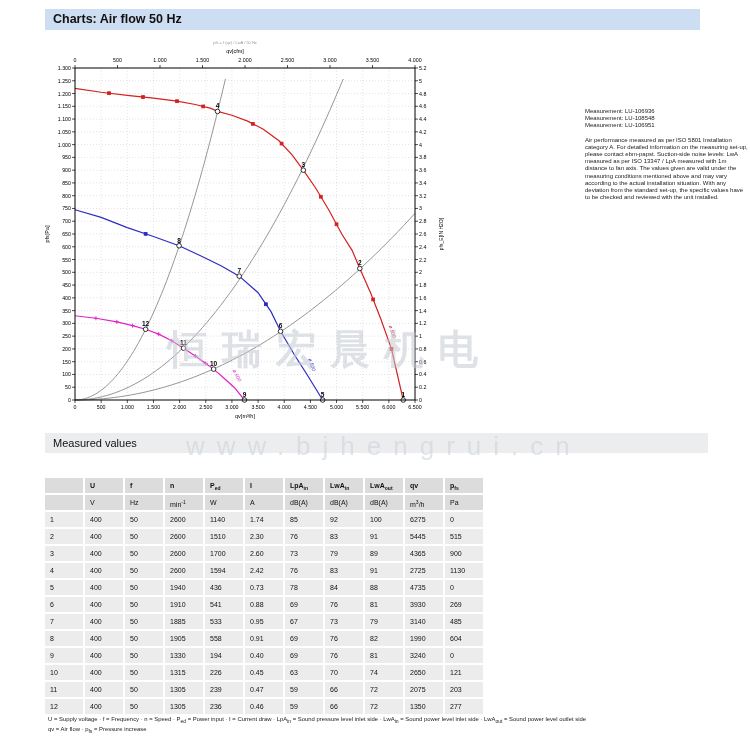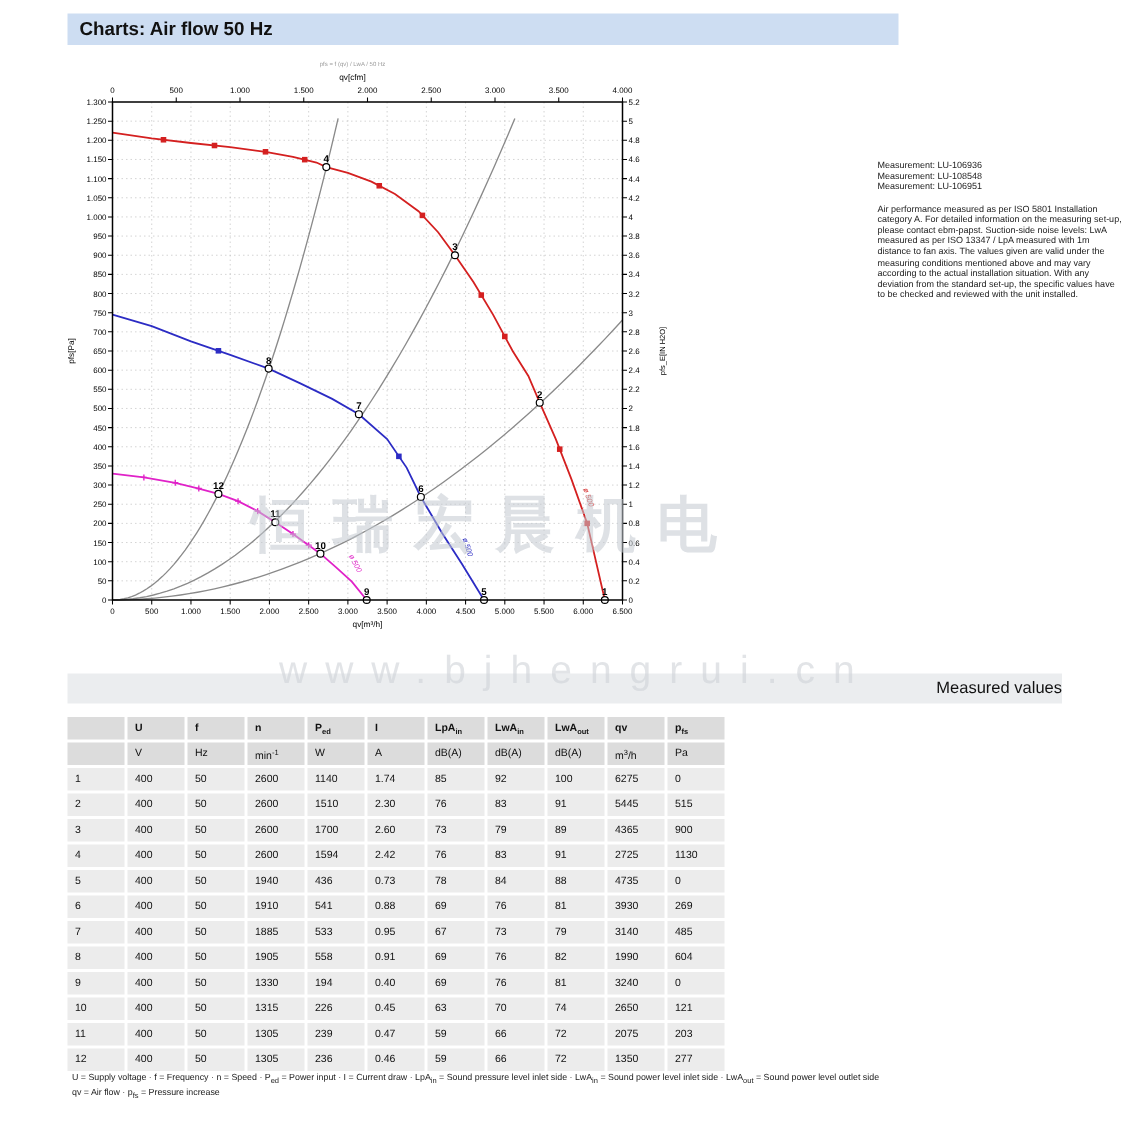--- a/index.html
+++ b/index.html
@@ -1,30 +1,30 @@
 <!DOCTYPE html>
 <html><head>
 <meta charset="utf-8">
 <style>
   html,body{margin:0;padding:0;}
   body{width:750px;height:747px;background:#ffffff;position:relative;overflow:hidden;
        font-family:"Liberation Sans",sans-serif;color:#111;}
   .abs{position:absolute;}
-  .header-bar{left:45px;top:9px;width:554px;height:21px;background:#cdddf2;
+  .header-bar{left:45px;top:9px;width:655px;height:21px;background:#cdddf2;
       font-size:12.5px;font-weight:bold;line-height:21px;padding-left:8px;box-sizing:border-box;}
   #chart-svg{left:39px;top:38px;width:420px;height:400px;}
   .side-text{left:585px;top:108px;width:163px;font-size:6px;line-height:7.2px;color:#222;}
   .side-text .meas{display:block;}
   .side-text .note{display:block;margin-top:7px;}
   .wm-cjk{left:168px;top:322px;font-size:40px;font-weight:bold;letter-spacing:14px;
       color:#c4cad1;opacity:.55;white-space:nowrap;pointer-events:none;z-index:5;}
   .wm-url{left:186px;top:412px;font-size:26px;letter-spacing:12px;color:#cfd3d8;opacity:.6;
       white-space:nowrap;pointer-events:none;z-index:5;margin-top:19px;}
-  .section-bar{left:45px;top:449px;width:663px;height:20px;background:#ebedef;
-      font-size:11px;line-height:20px;padding-left:8px;box-sizing:border-box;color:#111;text-align:right;}
+  .section-bar{left:45px;top:433px;width:663px;height:20px;background:#ebedef;
+      font-size:11px;line-height:20px;padding-left:8px;box-sizing:border-box;color:#111;}
   #measured-table{left:45px;top:478px;}
   .trow{display:flex;gap:2px;margin-bottom:2px;}
   .tcell{width:38px;height:15px;background:#ececec;font-size:7px;line-height:15px;
       padding-left:5px;box-sizing:border-box;overflow:hidden;white-space:nowrap;}
   .thead .tcell{background:#dcdcdc;font-weight:bold;}
   .tunits .tcell{background:#dcdcdc;}
   sub,sup{font-size:5px;}
   .footnote{left:48px;width:700px;font-size:5.9px;color:#222;white-space:nowrap;}
   #fn1{top:716px;} #fn2{top:726px;}
 </style>

